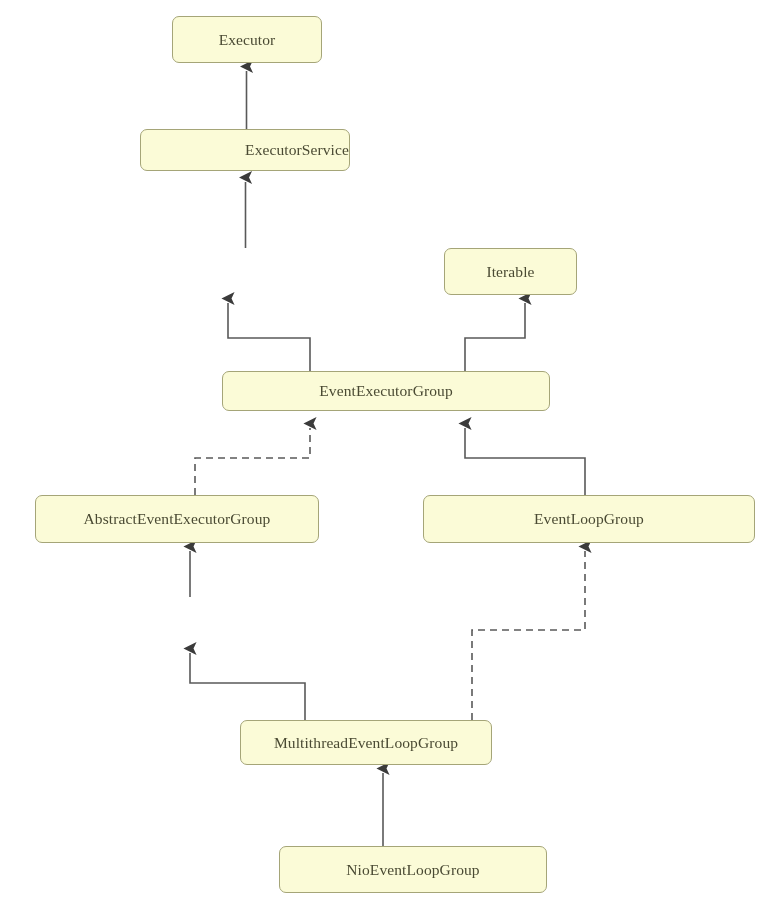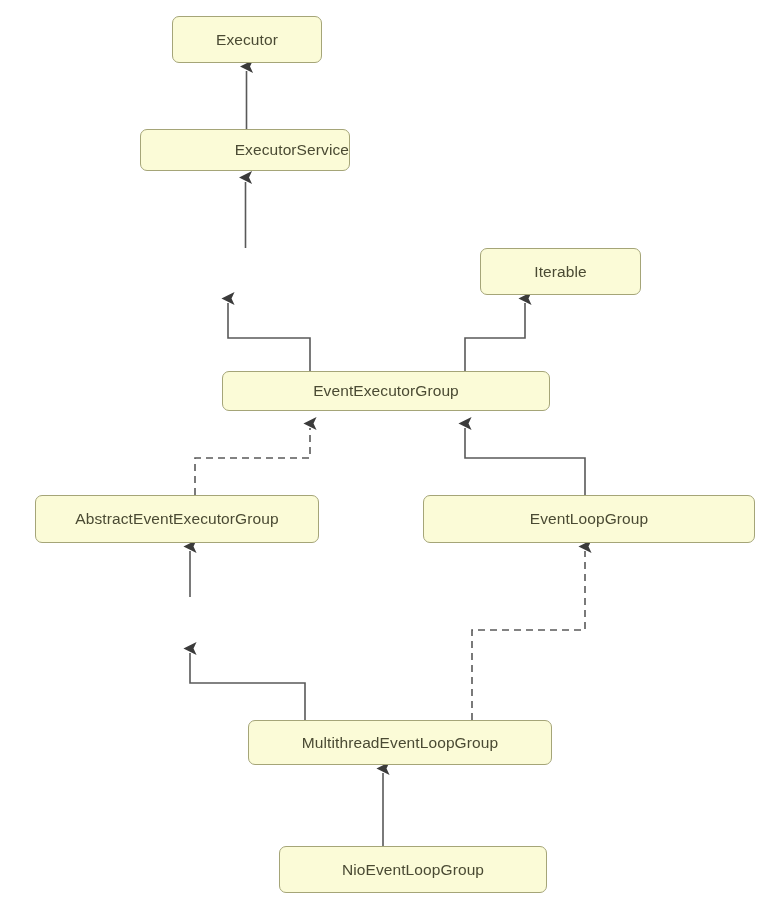--- a/index.html
+++ b/index.html
@@ -29,20 +29,21 @@
     width: 766px;
     height: 921px;
     pointer-events: none;
   }
   #node-layer {
     position: absolute;
     left: 0;
     top: 0;
     width: 766px;
     height: 921px;
+    font-family: Liberation Serif, serif;
   }
   .uml-node {
     position: absolute;
     box-sizing: border-box;
     display: flex;
     align-items: center;
     justify-content: center;
     background: #fbfbd7;
     border: 1.5px solid #a5a578;
     border-radius: 7px;
@@ -98,38 +99,38 @@
 
     <div class="uml-node" style="left:172px; top:16px; width:150px; height:47px;">
       <span class="uml-node-label">Executor</span>
     </div>
 
     <div class="uml-node" style="left:140px; top:129px; width:210px; height:42px;justify-content:flex-end;">
       <span class="uml-node-label">ExecutorService</span>
     </div>
 
 
-    <div class="uml-node" style="left:444px; top:248px; width:161px; height:47px;margin-left:36px;">
+    <div class="uml-node" style="left:444px; top:248px; width:133px; height:47px;">
       <span class="uml-node-label">Iterable</span>
     </div>
 
     <div class="uml-node" style="left:222px; top:371px; width:328px; height:40px;">
       <span class="uml-node-label">EventExecutorGroup</span>
     </div>
 
     <div class="uml-node" style="left:35px; top:495px; width:284px; height:48px;">
       <span class="uml-node-label">AbstractEventExecutorGroup</span>
     </div>
 
     <div class="uml-node" style="left:423px; top:495px; width:332px; height:48px;">
       <span class="uml-node-label">EventLoopGroup</span>
     </div>
 
 
-    <div class="uml-node" style="left:248px; top:720px; width:304px; height:45px;">
+    <div class="uml-node" style="left:240px; top:720px; width:252px; height:45px;">
       <span class="uml-node-label">MultithreadEventLoopGroup</span>
     </div>
 
     <div class="uml-node" style="left:279px; top:846px; width:268px; height:47px;">
       <span class="uml-node-label">NioEventLoopGroup</span>
     </div>
 
   </div>
 </div>
 

